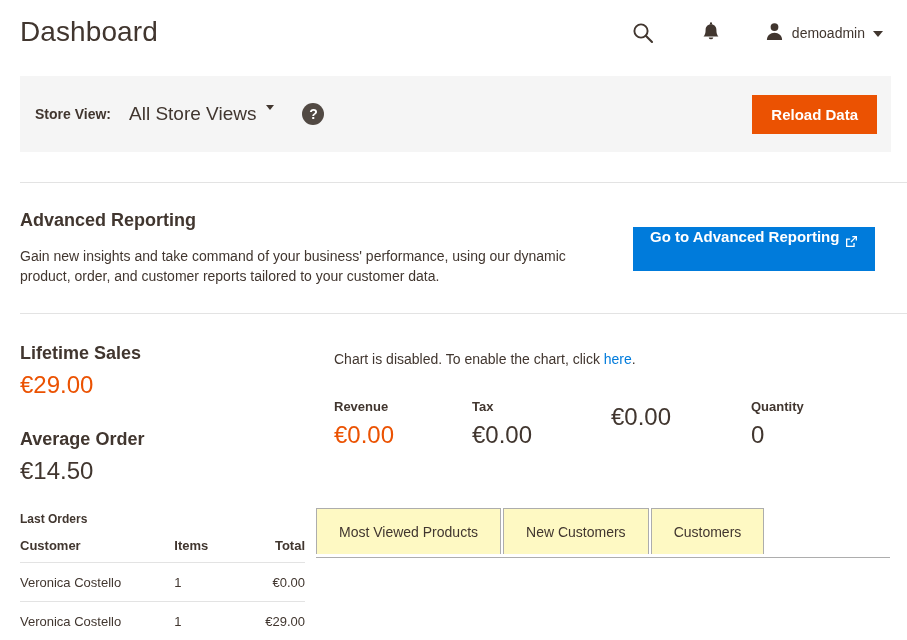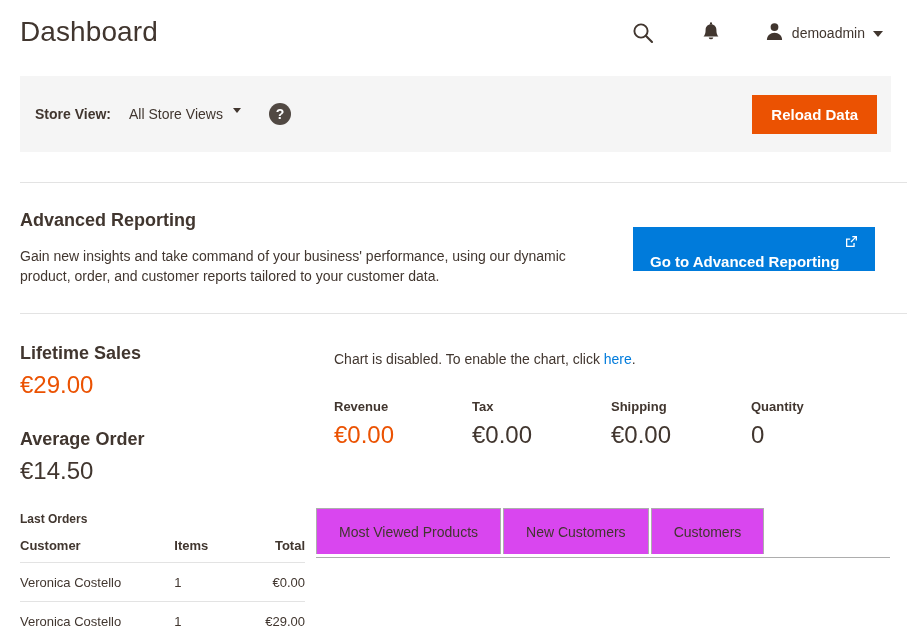--- a/index.html
+++ b/index.html
@@ -73,21 +73,21 @@
     align-items: center;
     padding-left: 15px;
   }
   .store-label {
     font-size: 14px;
     font-weight: bold;
     color: #41362f;
     margin-right: 18px;
   }
   .store-select {
-    font-size: 14px;
+    font-size: 19px;
     color: #41362f;
     display: flex;
     align-items: flex-start;
     gap: 10px;
     cursor: pointer;
     margin-right: 28px;
   }
   .store-select .caret-down {
     border-top-color: #41362f;
     border-left-width: 4px;
@@ -156,21 +156,21 @@
     left: 613px; top: 20px;
     background: #007bdb;
     border: 1px solid #007bdb;
     color: #ffffff;
     font-size: 15px;
     font-weight: bold;
     font-family: "Liberation Sans", sans-serif;
     height: 44px;
     padding: 0 16px;
     display: flex;
-    align-items: flex-end;
+    align-items: flex-start;
     gap: 6px;
     cursor: pointer;
   }
   .ext-icon {
     display: inline-flex;
     align-self: flex-start;
     margin-top: 7px;
   }
 
   
@@ -278,21 +278,21 @@
   }
   .tab {
     position: relative;
     height: 46px;
     display: flex;
     align-items: center;
     justify-content: center;
     padding: 0 22px;
     font-size: 14px;
     color: #41362f;
-    background: #d946ef;
+    background: #fef9c3;
     border: 1px solid #adadad;
     border-bottom: none;
     margin-right: 2px;
     cursor: pointer;
     white-space: nowrap;
   }
   .tab.active {
     background: #ffffff;
     font-weight: bold;
     border-color: #adadad;
@@ -433,21 +433,20 @@
     <div class="totals">
       <div class="total-item">
         <div class="total-label">Revenue</div>
         <div class="total-value accent">€0.00</div>
       </div>
       <div class="total-item">
         <div class="total-label">Tax</div>
         <div class="total-value">€0.00</div>
       </div>
       <div class="total-item">
-        <div class="total-label">Shipping</div>
         <div class="total-value">€0.00</div>
       </div>
       <div class="total-item">
         <div class="total-label">Quantity</div>
         <div class="total-value">0</div>
       </div>
     </div>
   </div>
 
   <div class="tabs-wrap">

